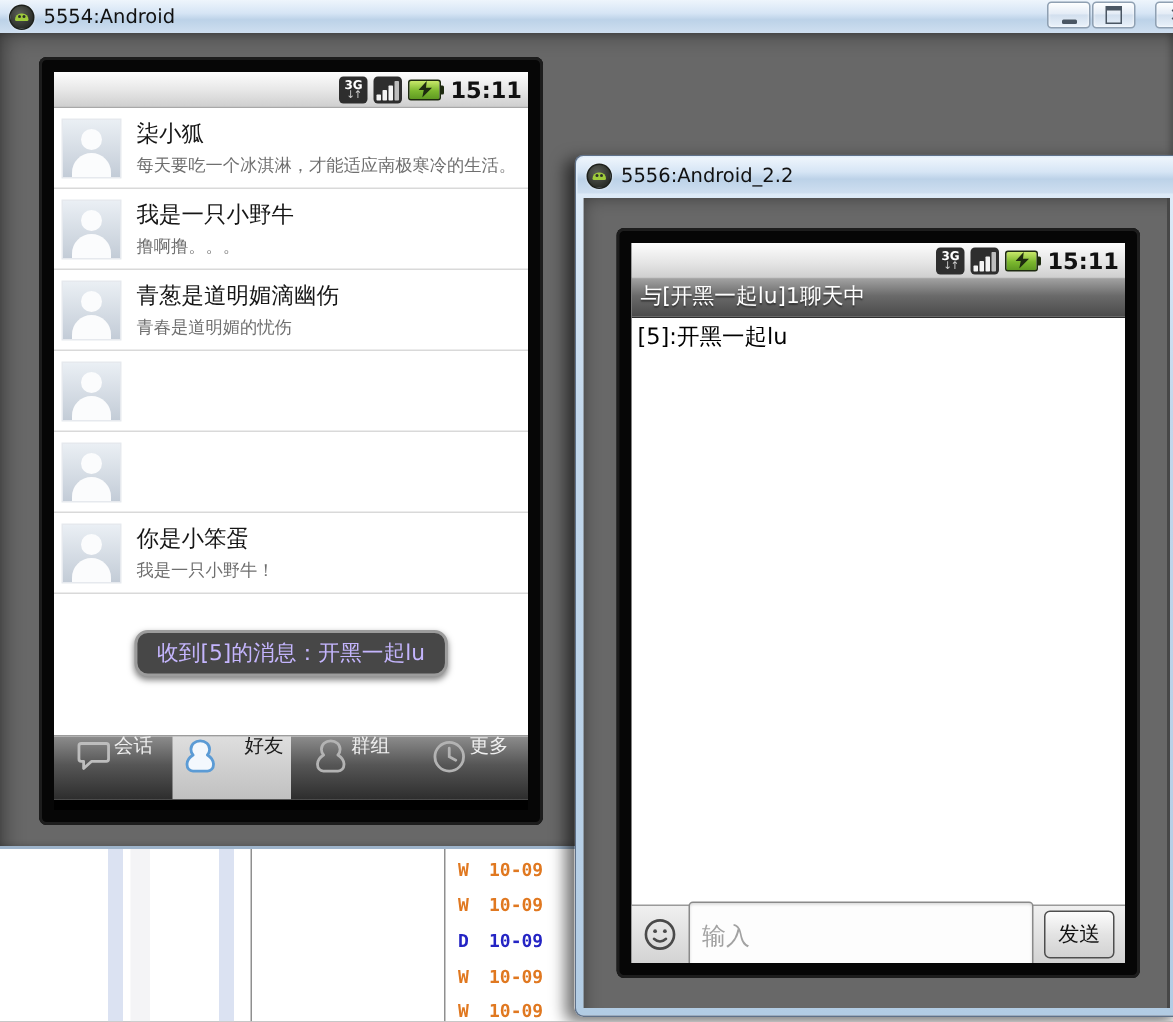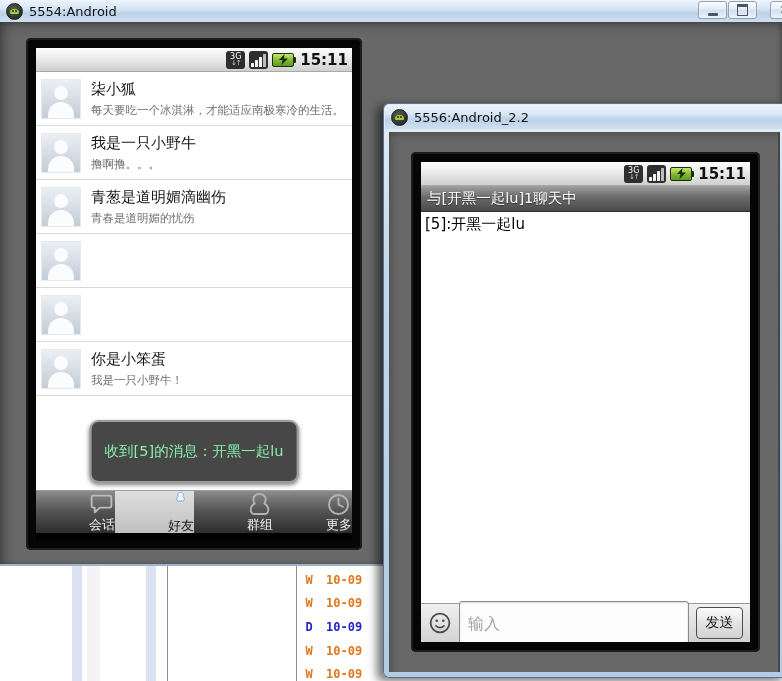--- a/index.html
+++ b/index.html
@@ -66,21 +66,21 @@
          box-shadow:inset 6px 6px 12px -7px rgba(0,0,0,.45);}
   #bezel2{left:22px;top:20px;width:349px;height:500px;}
 
   
   .statusbar{height:24px;display:flex;align-items:center;justify-content:flex-end;gap:4px;
              padding-right:4px;box-sizing:border-box;
              background:linear-gradient(#fdfdfd,#e6e6e6 55%,#cfcfcf);
              border-bottom:1px solid #a8a8a8;}
   .sb-dark{width:19px;height:18px;background:#2e2e2e;border-radius:3px;display:flex;
            flex-direction:column;align-items:center;justify-content:center;line-height:1;}
-  .sb-3g-txt{color:#fff;font-size:8px;font-weight:normal;}
+  .sb-3g-txt{color:#fff;font-size:8px;font-weight:bold;}
   .sb-3g-arrows{color:#cfcfcf;font-size:7px;margin-top:-1px;letter-spacing:-1px;}
   .sb-signal{flex-direction:row;align-items:flex-end;gap:1px;padding-bottom:2px;box-sizing:border-box;}
   .bar{width:3px;background:#f4f4f4;border-radius:0.5px;}
   .b1{height:4px;} .b2{height:7px;} .b3{height:10px;} .b4{height:13px;background:#bdbdbd;}
   .sb-battery{width:20px;height:12px;border:1px solid #1e2b10;border-radius:2px;position:relative;
               background:linear-gradient(#c8e86a,#7cb82f 55%,#5f9a22);display:flex;
               align-items:center;justify-content:center;}
   .sb-battery::after{content:"";position:absolute;right:-3px;top:3px;width:2px;height:6px;background:#1e2b10;border-radius:0 1px 1px 0;}
   .sb-time{font-size:15px;font-weight:bold;color:#111;margin-left:2px;}
 
@@ -92,27 +92,27 @@
           background:linear-gradient(#eaeff4,#c3ccd7);border:1px solid #e6e9ee;box-sizing:border-box;}
   .avatar::before{content:"";position:absolute;left:12px;top:6px;width:14px;height:14px;border-radius:50%;background:#fbfcfd;}
   .avatar::after{content:"";position:absolute;left:6px;top:22px;width:26px;height:16px;border-radius:13px 13px 0 0;background:#fbfcfd;}
   .contact-texts{min-width:0;}
   .contact-name{font-size:15px;color:#161616;margin-bottom:4px;white-space:nowrap;}
   .contact-status{font-size:11.5px;color:#6f6f6f;white-space:nowrap;overflow:hidden;}
 
   
   #toast{position:absolute;left:50%;top:372px;transform:translateX(-50%);
          background:#474747;border:2px solid #9c9c9c;border-radius:9px;
-         padding:20px 13px;color:#86efac;font-size:14.5px;white-space:nowrap;
+         padding:4px 13px;color:#c4b5fd;font-size:14.5px;white-space:nowrap;
          box-shadow:0 2px 4px rgba(0,0,0,.5);}
 
   
   #tabbar{position:absolute;left:0;right:0;top:442px;height:43px;display:flex;
           background:linear-gradient(#8c8c8c,#565656 45%,#2d2d2d);border-top:1px solid #9c9c9c;box-sizing:border-box;}
-  .tab{flex:1;display:flex;flex-direction:column;align-items:flex-end;justify-content:center;gap:0;}
+  .tab{flex:1;display:flex;flex-direction:row;align-items:flex-start;justify-content:center;gap:0;}
   .tab svg{display:block;}
   .tab-label{font-size:13px;color:#efefef;line-height:1.1;}
   .tab.selected{background:linear-gradient(#dedede,#c0c0c0);gap:16px;}
   .tab.selected .tab-label{color:#1b1b1b;}
   #black-strip1{position:absolute;left:0;right:0;top:485px;height:7px;background:#000;}
 
   
   #chat-header{height:26px;line-height:25px;box-sizing:border-box;
                background:linear-gradient(#a0a0a0,#6a6a6a 45%,#4a4a4a);
                border-bottom:1px solid #2d2d2d;color:#fff;font-size:14.5px;

